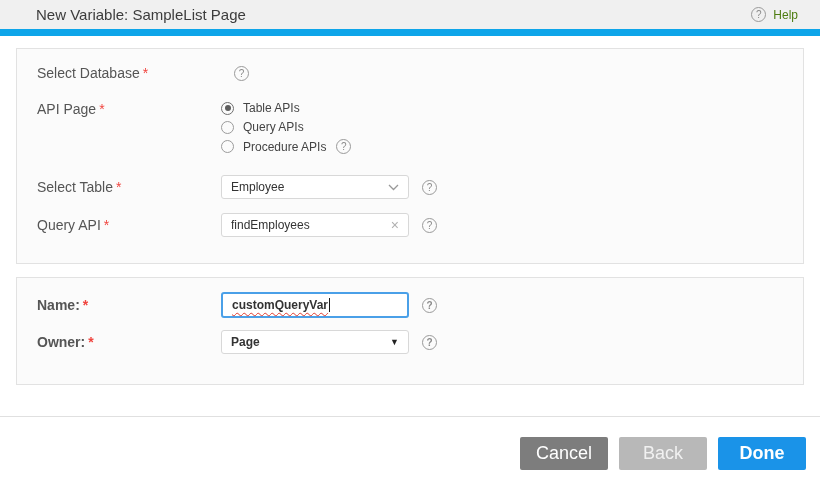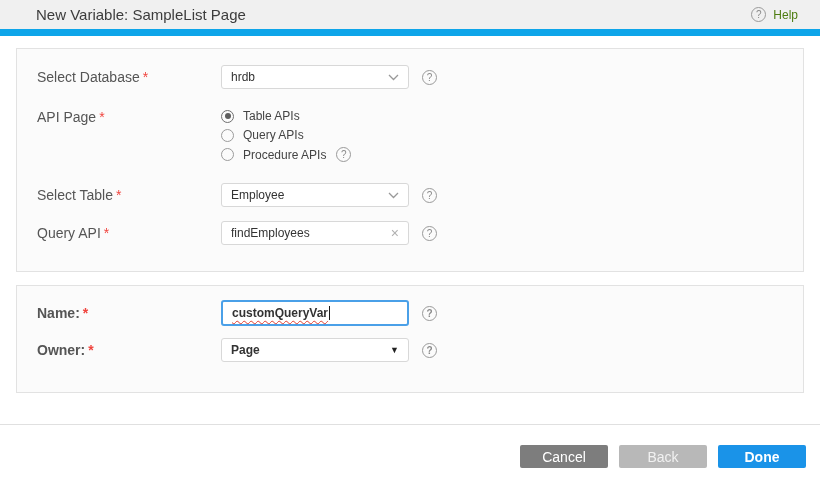--- a/index.html
+++ b/index.html
@@ -55,21 +55,21 @@
 
   
   .control.focused { height:26px; border:2px solid #4aa0e8; justify-content:flex-start; cursor:text; }
   .misspell { text-decoration:underline; text-decoration-style:wavy; text-decoration-color:#e03c31;
     text-decoration-thickness:1px; text-underline-offset:3px; }
   .caret { display:inline-block; width:1px; height:14px; background:#1a1a1a; margin-left:1px; vertical-align:middle; }
 
   
   .footer-divider { border-top:1px solid #e0e0e0; margin-top:31px; }
   .footer { display:flex; justify-content:flex-end; gap:11px; padding:20px 14px 0 0; }
-  .btn { width:88px; height:23px; border:none; border-radius:2px; font-size:14px;
+  .btn { width:88px; height:33px; border:none; border-radius:2px; font-size:18px;
     color:#fff; display:flex; align-items:center; justify-content:center; cursor:pointer;
     font-family:"Liberation Sans", sans-serif; }
   .btn.cancel { background:#7d7d7d; }
   .btn.back { background:#b8b8b8; color:#f1f1f1; }
   .btn.done { background:#1a93e8;font-weight:bold; }
 </style>
 </head>
 <body>
 
 <div class="header">
@@ -78,30 +78,20 @@
     <span class="qcircle">?</span>
     <span class="help-label">Help</span>
   </div>
 </div>
 
 <div class="panel panel1">
 
   <div class="row mb20">
     <div class="label-col">
       <span>Select Database</span><span class="req">*</span>
-    </div>
-    <div class="field-col">
-      <div class="control">
-        <span class="val">hrdb</span>
-        <span class="chev">
-          <svg width="11" height="7" viewBox="0 0 11 7">
-              <path d="M1 1l4.5 4.5L10 1" stroke="#999" fill="none" stroke-width="1.3"></path>
-            </svg>
-        </span>
-      </div>
     </div>
     <span class="qcircle help-col">?</span>
   </div>
 
   <div class="row top mb21">
     <div class="label-col">
       <span>API Page</span><span class="req">*</span>
     </div>
     <div class="field-col">
       <div class="radio-item">

